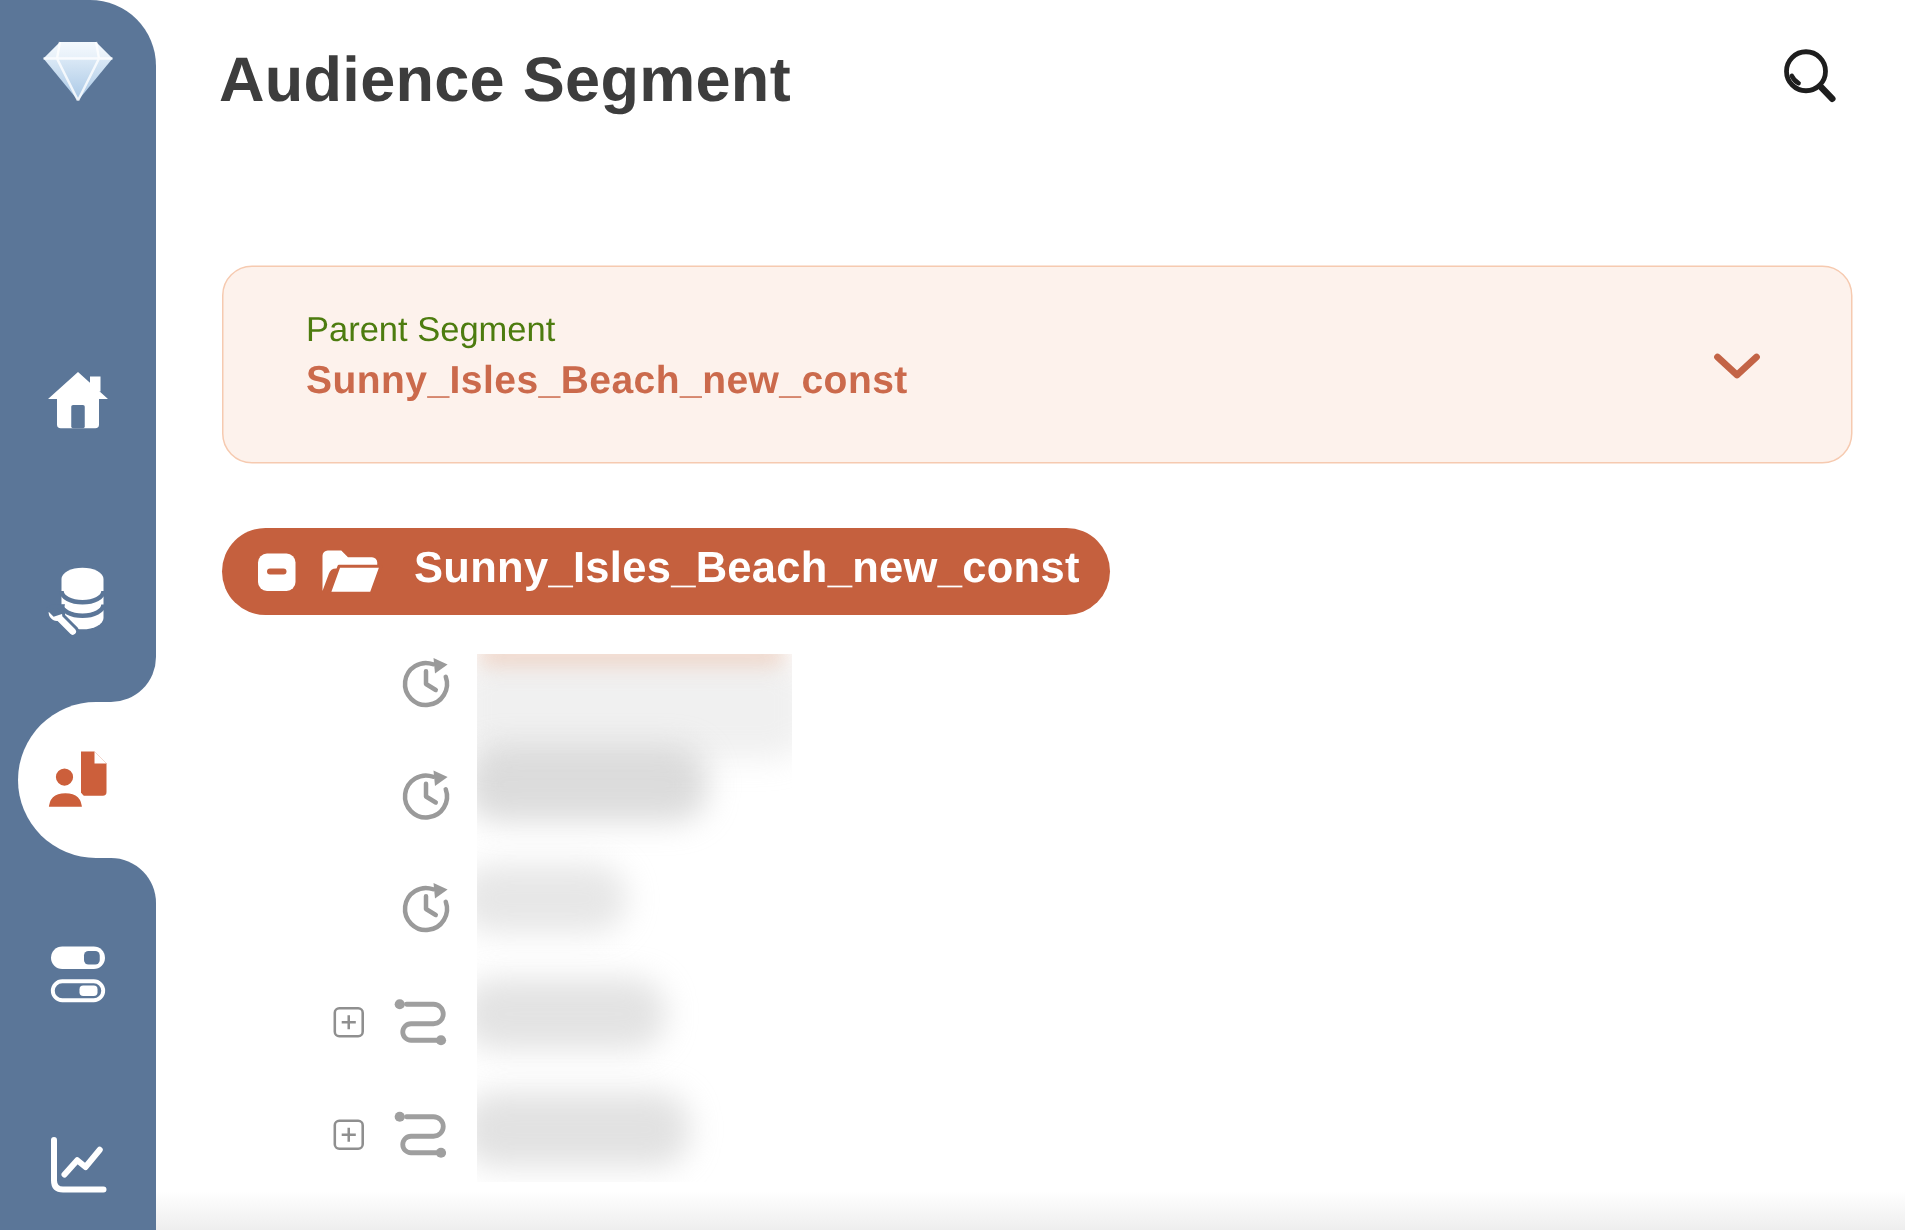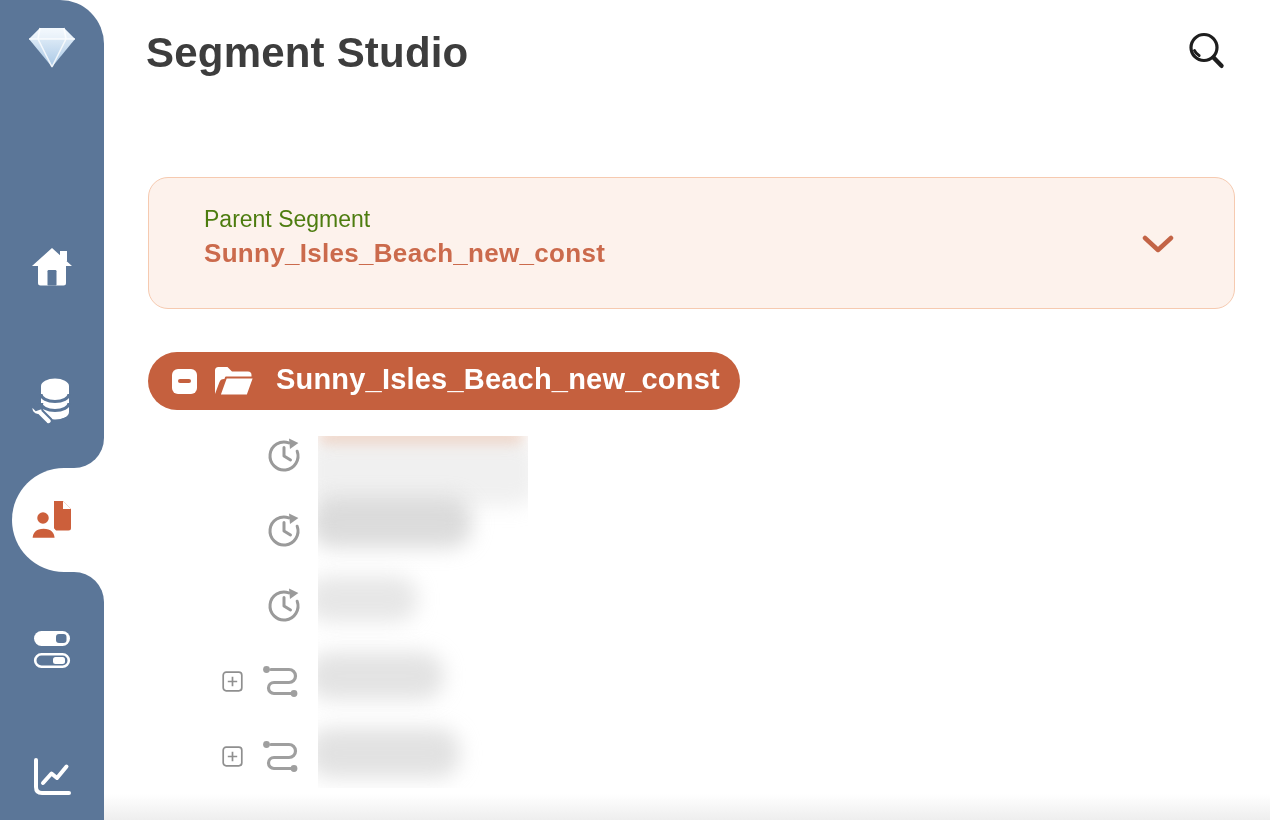--- a/index.html
+++ b/index.html
@@ -154,21 +154,21 @@
     </div>
 
     <div class="nav-btn nav-chart">
       <svg width="42" height="42" viewBox="0 0 42 42">
         <path d="M5,4 V31 q0,6 6,6 H38" stroke="#ffffff" stroke-width="4" fill="none" stroke-linecap="round"></path>
         <path d="M12,27 L20.5,17.5 L26,22 L35.5,10.5" stroke="#ffffff" stroke-width="4" fill="none" stroke-linecap="round" stroke-linejoin="round"></path>
       </svg>
     </div>
   </div>
 
-  <div class="page-title">Segment Studio</div>
+  <div class="page-title">Audience Segment</div>
 
   <div class="search-btn">
     <svg width="50" height="50" viewBox="0 0 50 50">
       <circle cx="21" cy="19.5" r="13" stroke="#1e1e1e" stroke-width="3.2" fill="none"></circle>
       <path d="M11.5,22.5 a10.5,10.5 0 0 0 4.6,5" stroke="#1e1e1e" stroke-width="3" fill="none" stroke-linecap="round"></path>
       <path d="M30.5,29.5 L38.5,37.8" stroke="#1e1e1e" stroke-width="4.4" stroke-linecap="round"></path>
     </svg>
   </div>
 
   <div class="segment-panel">

